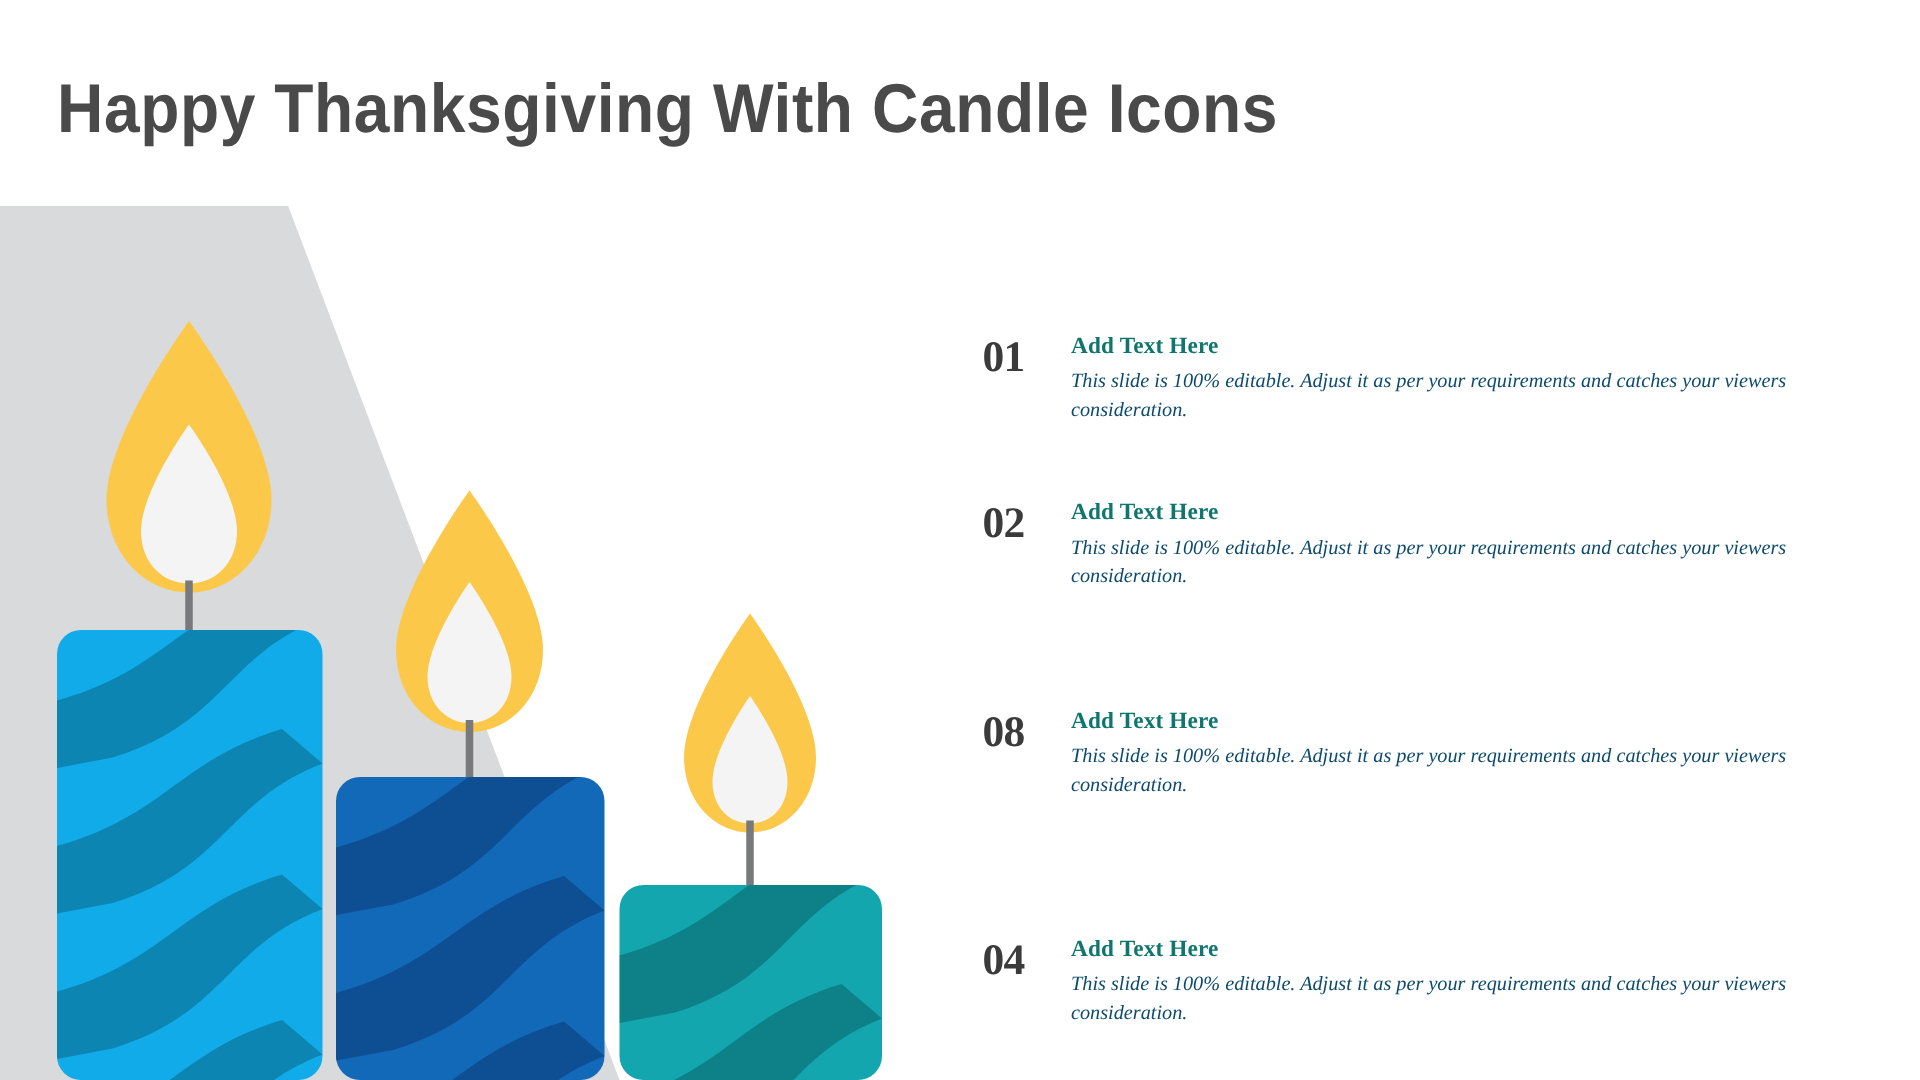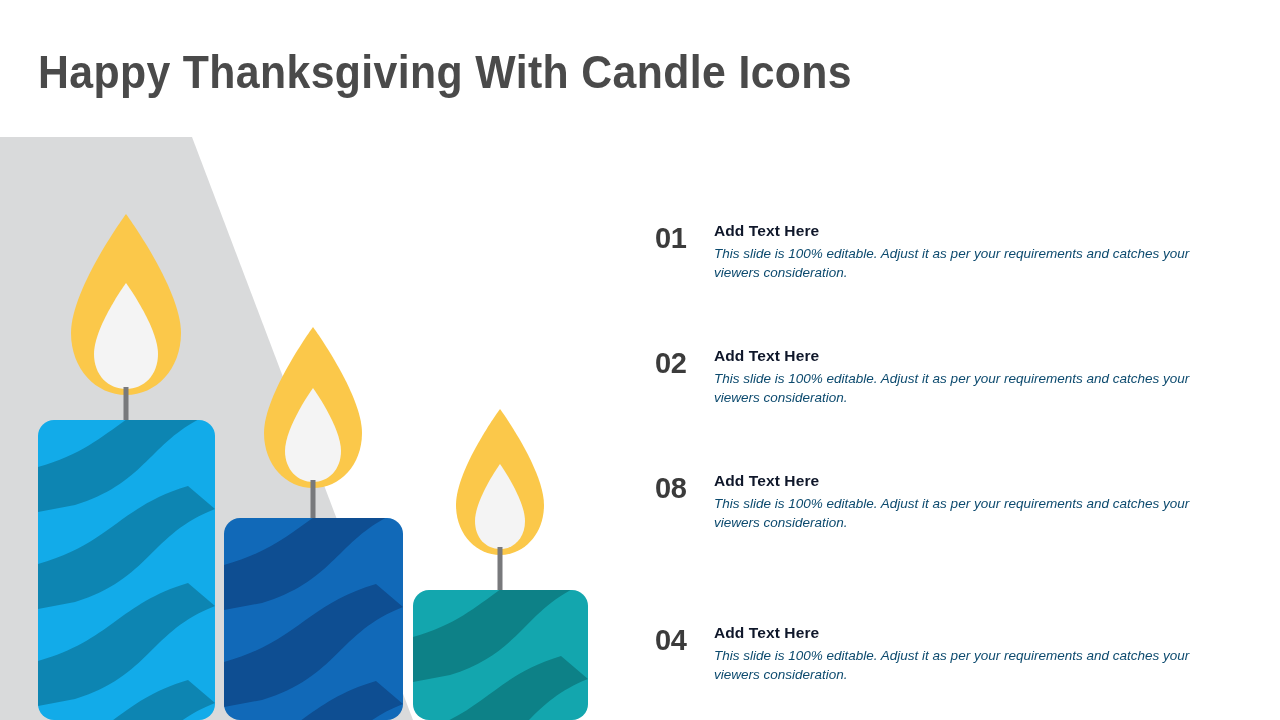--- a/index.html
+++ b/index.html
@@ -48,40 +48,41 @@
     position: absolute;
     left: 655px;
     top: 198px;
     width: 560px;
   }
   .item-row {
     position: absolute;
     left: 0;
     width: 545px;
     height: 110px;
+    font-family: Liberation Serif, serif;
   }
   .item-num {
     position: absolute;
     left: 0;
     width: 48px;
     text-align: left;
     font-size: 29px;
     font-weight: bold;
     color: #3b3b3b;
     letter-spacing: -0.5px;
   }
   .item-body {
     position: absolute;
     left: 59px;
     width: 486px;
   }
   .item-head {
     font-size: 15.5px;
     font-weight: bold;
-    color: #0f172a;
+    color: #0f766e;
     margin: 0 0 4px 0;
     letter-spacing: 0.1px;
   }
   .item-desc {
     font-size: 13.5px;
     font-style: italic;
     color: #0c4a6e;
     line-height: 1.42;
     margin: 0;
   }
@@ -177,21 +178,21 @@
 <div class="items-list">
 
   <div class="item-row" style="top:24px;">
     <div class="item-num">01</div>
     <div class="item-body">
       <div class="item-head">Add Text Here</div>
       <div class="item-desc">This slide is 100% editable. Adjust it as per your requirements and catches your viewers consideration.</div>
     </div>
   </div>
 
-  <div class="item-row" style="top:149px;">
+  <div class="item-row" style="top:135px;">
     <div class="item-num">02</div>
     <div class="item-body">
       <div class="item-head">Add Text Here</div>
       <div class="item-desc">This slide is 100% editable. Adjust it as per your requirements and catches your viewers consideration.</div>
     </div>
   </div>
 
   <div class="item-row" style="top:274px;">
     <div class="item-num">08</div>
     <div class="item-body">

